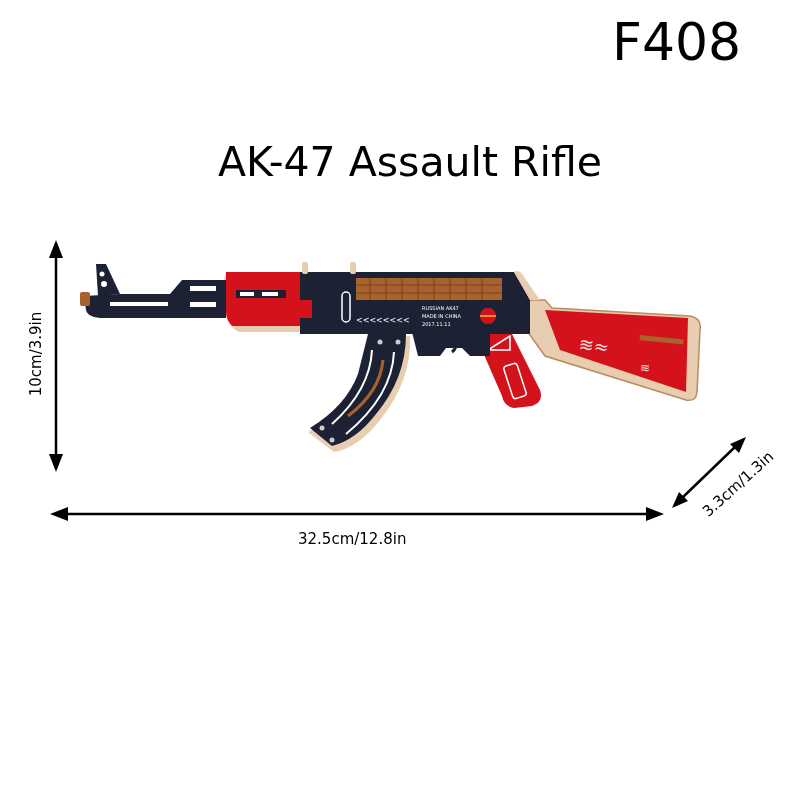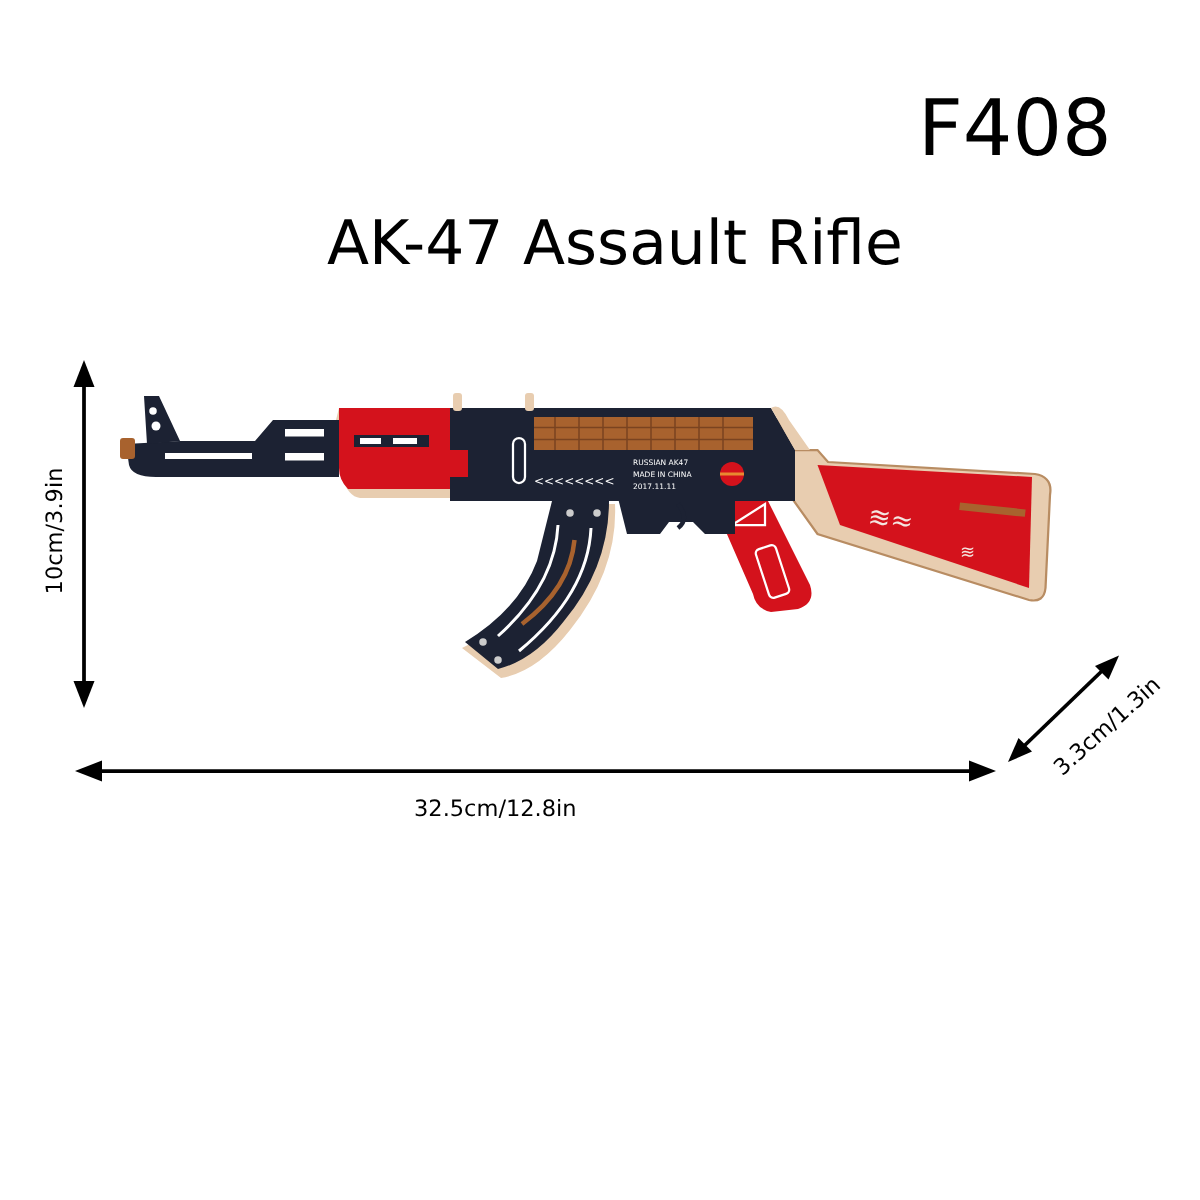--- a/index.html
+++ b/index.html
@@ -1,22 +1,22 @@
 <!DOCTYPE html>
 <html><head>
 <meta charset="utf-8">
 <style>
   html, body { margin: 0; padding: 0; }
   body { width: 800px; height: 800px; background: #ffffff; position: relative; overflow: hidden; font-family: "DejaVu Sans", "Liberation Sans", sans-serif; color: #000; }
-  .model-code { position: absolute; left: 612px; top: 12px; font-size: 52px; line-height: 60px; letter-spacing: 0px; font-weight: normal; margin-top: 44px; }
+  .model-code { position: absolute; left: 612px; top: 12px; font-size: 52px; line-height: 60px; letter-spacing: 0px; font-weight: normal; }
   .product-title { position: absolute; left: 0; width: 820px; top: 134px; text-align: center; font-size: 41px; line-height: 56px; }
   .rifle { position: absolute; left: 0; top: 0; width: 800px; height: 800px; }
   .dim-label { position: absolute; font-size: 15px; line-height: 18px; white-space: nowrap; }
   .dim-height { left: 36px; top: 354px; transform: translate(-50%, -50%) rotate(-90deg); }
-  .dim-length { left: 276px; top: 530px; }
+  .dim-length { left: 298px; top: 530px; }
   .dim-depth { left: 738px; top: 484px; transform: translate(-50%, -50%) rotate(-42deg); }
 </style>
 </head>
 <body>
 
 <div class="model-code">F408</div>
 <div class="product-title">AK-47 Assault Rifle</div>
 
 <svg class="rifle" viewBox="0 0 800 800" xmlns="http://www.w3.org/2000/svg">
 

